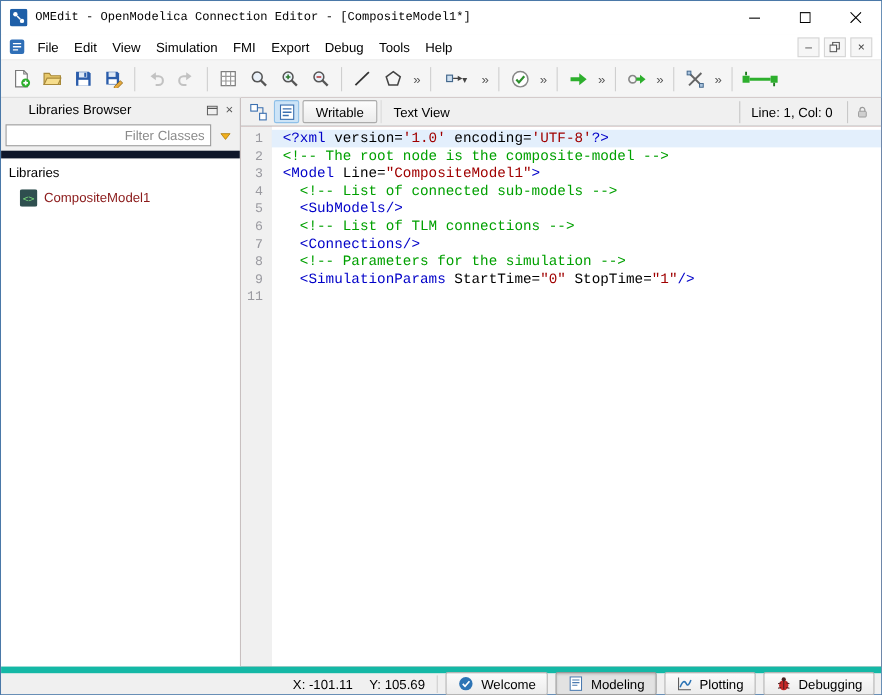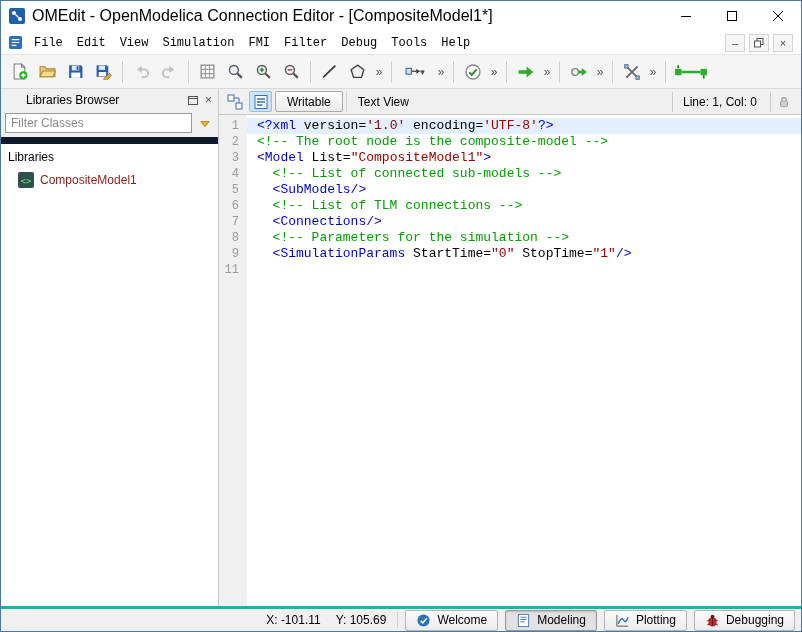--- a/index.html
+++ b/index.html
@@ -3,21 +3,21 @@
 <meta charset="utf-8">
 <style>
   * { margin:0; padding:0; box-sizing:border-box; }
   html,body { width:802px; height:632px; overflow:hidden; }
   body { font-family:"Liberation Sans", sans-serif; font-size:12px; color:#000; background:#fff; }
 
   .window { width:802px; height:632px; border:1px solid #4a78a8; background:#f0f0f0; display:flex; flex-direction:column; }
 
   
   .titlebar { height:30px; background:#fff; display:flex; align-items:center; padding-left:8px; gap:7px; flex:none; }
-  .title-text { font-size:16px; }
+  .title-text { font-size:11px;font-family:Liberation Mono, monospace; }
   .caption-buttons { margin-left:auto; display:flex; height:100%; }
   .cap-btn { width:46px; display:flex; align-items:center; justify-content:center; font-size:14px; color:#000; }
 
   
   .menubar { height:24px; background:#fff; display:flex; align-items:center; border-bottom:1px solid #e5e5e5; padding:0 3px; flex:none; }
   .menu-item { padding:4px 7px; cursor:default; }
   .mdi-controls { margin-left:auto; display:flex; align-items:center; gap:4px; padding-right:5px; }
   .mdi-btn { width:20px; height:18px; display:flex; align-items:center; justify-content:center; border:1px solid #d5d5d5; background:#f6f6f6; font-size:11px; color:#444; }
 
   
@@ -29,21 +29,21 @@
   .caret { font-size:9px; color:#444; margin-left:-2px; }
 
   
   .content { flex:1; display:flex; min-height:0; }
 
   
   .dock { width:218px; flex:none; display:flex; flex-direction:column; background:#f0f0f0; border-right:1px solid #c8c8c8; }
   .dock-title { height:22px; display:flex; align-items:center; padding:0 6px; flex:none;margin-left:19px; }
   .dock-title-icons { margin-left:auto; display:flex; align-items:center; gap:7px; color:#555; }
   .filter-row { display:flex; align-items:center; padding:2px 4px 4px 4px; gap:4px; flex:none; }
-  .filter-input { flex:1; height:20px; border:1px solid #9a9a9a; background:#fff; padding:0 5px; font:12px "Liberation Sans",sans-serif; color:#000; }
+  .filter-input { flex:1; height:20px; border:1px solid #9a9a9a; background:#fff; padding:0 5px; font:12px "Liberation Sans",sans-serif; color:#000;text-align:right; }
   .filter-input::placeholder { color:#8a8a8a; }
   .expand-btn { width:18px; height:20px; display:flex; align-items:center; justify-content:center; }
   .tree { flex:1; background:#fff; border-top:7px solid #0f172a; padding:5px 6px; }
   .tree-header { padding:1px 0 7px 1px; }
   .tree-item { display:flex; align-items:center; gap:6px; padding:1px 0 1px 11px; }
   .tree-item-label { color:var(--library-item,#8b1a1a); }
 
   
   .editor-pane { flex:1; min-width:0; display:flex; flex-direction:column; background:#7f1d1d; }
   .editor-toolbar { height:26px; background:#f0f0f0; border-bottom:1px solid #c8c8c8; display:flex; align-items:center; padding:0 4px; gap:3px; flex:none; }
@@ -59,21 +59,21 @@
   .code-line { display:flex; line-height:16px; white-space:pre; }
   .gutter-num { width:28px; flex:none; text-align:right; padding-right:8px; color:#9a9aa0; font-size:12px; }
   .code-text { flex:1; padding-left:10px; }
   .code-line.hl .code-text { background:var(--current-line,#e3effc); }
   .tok-tag { color:var(--syntax-tag,#0000c8); }
   .tok-attr { color:var(--syntax-attr,#000); }
   .tok-val { color:var(--syntax-value,#a00000); }
   .tok-comment { color:var(--syntax-comment,#00a000); }
 
   
-  .statusbar { height:25px; background:#f0f0f0; border-top:3px solid #14b8a6; display:flex; align-items:center; padding:0 6px; flex:none; }
+  .statusbar { height:25px; background:#f0f0f0; border-top:6px solid #14b8a6; display:flex; align-items:center; padding:0 6px; flex:none; }
   .status-right { margin-left:auto; display:flex; align-items:center; gap:7px; }
   .status-coord { padding:0 4px; }
   .status-sep { width:1px; height:16px; background:#cfcfcf; }
   .persp-btn { height:21px; display:flex; align-items:center; gap:6px; padding:0 10px; border:1px solid #b5b5b5; background:linear-gradient(#fbfbfb,#ececec); border-radius:2px; }
   .persp-btn.active { background:#e2e2e2; border-color:#9a9a9a; box-shadow:inset 0 1px 2px rgba(0,0,0,.18); }
 
   svg { display:block; }
 </style>
 </head>
 <body>
@@ -109,27 +109,27 @@
     </div>
   </div>
 
   <div class="menubar">
     <span style="padding:0 4px;">
       <svg width="15" height="15" viewBox="0 0 16 16">
           <rect x="1" y="1" width="14" height="14" rx="2" fill="#2f6fb7"></rect>
           <path d="M4 5h8M4 8h8M4 11h5" stroke="#fff" stroke-width="1.3"></path>
         </svg>
     </span>
-    <div style="display:flex;align-items:flex-start;font-family:Liberation Mono, monospace;">
+    <div style="display:flex;align-items:flex-start;">
         <span class="menu-item">File</span>
         <span class="menu-item">Edit</span>
         <span class="menu-item">View</span>
         <span class="menu-item">Simulation</span>
         <span class="menu-item">FMI</span>
-        <span class="menu-item">Filter</span>
+        <span class="menu-item">Export</span>
         <span class="menu-item">Debug</span>
         <span class="menu-item">Tools</span>
         <span class="menu-item">Help</span>
       </div>
     <div class="mdi-controls">
       <div class="mdi-btn">
           <span>–</span>
         </div>
       <div class="mdi-btn">
           <span>
@@ -400,21 +400,21 @@
                 <rect x="4" y="7" width="8" height="6" rx="1" fill="#cfcfcf" stroke="#9a9a9a"></rect>
                 <path d="M5.5 7V5.5a2.5 2.5 0 0 1 5 0V7" fill="none" stroke="#9a9a9a" stroke-width="1.3"></path>
               </svg>
             </span>
           </div>
       </div>
       <div class="editor">
         <div>
             <div class="code-line hl"><span class="gutter-num">1</span><span class="code-text"><span class="tok-tag">&lt;?xml </span><span class="tok-attr">version=</span><span class="tok-val">'1.0'</span><span class="tok-attr"> encoding=</span><span class="tok-val">'UTF-8'</span><span class="tok-tag">?&gt;</span></span></div>
             <div class="code-line"><span class="gutter-num">2</span><span class="code-text"><span class="tok-comment">&lt;!-- The root node is the composite-model --&gt;</span></span></div>
-            <div class="code-line"><span class="gutter-num">3</span><span class="code-text"><span class="tok-tag">&lt;Model </span><span class="tok-attr">List=</span><span class="tok-val">"CompositeModel1"</span><span class="tok-tag">&gt;</span></span></div>
+            <div class="code-line"><span class="gutter-num">3</span><span class="code-text"><span class="tok-tag">&lt;Model </span><span class="tok-attr">Line=</span><span class="tok-val">"CompositeModel1"</span><span class="tok-tag">&gt;</span></span></div>
             <div class="code-line"><span class="gutter-num">4</span><span class="code-text"><span class="tok-comment">  &lt;!-- List of connected sub-models --&gt;</span></span></div>
             <div class="code-line"><span class="gutter-num">5</span><span class="code-text"><span class="tok-tag">  &lt;SubModels/&gt;</span></span></div>
             <div class="code-line"><span class="gutter-num">6</span><span class="code-text"><span class="tok-comment">  &lt;!-- List of TLM connections --&gt;</span></span></div>
             <div class="code-line"><span class="gutter-num">7</span><span class="code-text"><span class="tok-tag">  &lt;Connections/&gt;</span></span></div>
             <div class="code-line"><span class="gutter-num">8</span><span class="code-text"><span class="tok-comment">  &lt;!-- Parameters for the simulation --&gt;</span></span></div>
             <div class="code-line"><span class="gutter-num">9</span><span class="code-text"><span class="tok-tag">  &lt;SimulationParams </span><span class="tok-attr">StartTime=</span><span class="tok-val">"0"</span><span class="tok-attr"> StopTime=</span><span class="tok-val">"1"</span><span class="tok-tag">/&gt;</span></span></div>
             <div class="code-line"><span class="gutter-num">11</span><span class="code-text"></span></div>
           </div>
       </div>
     </div>

